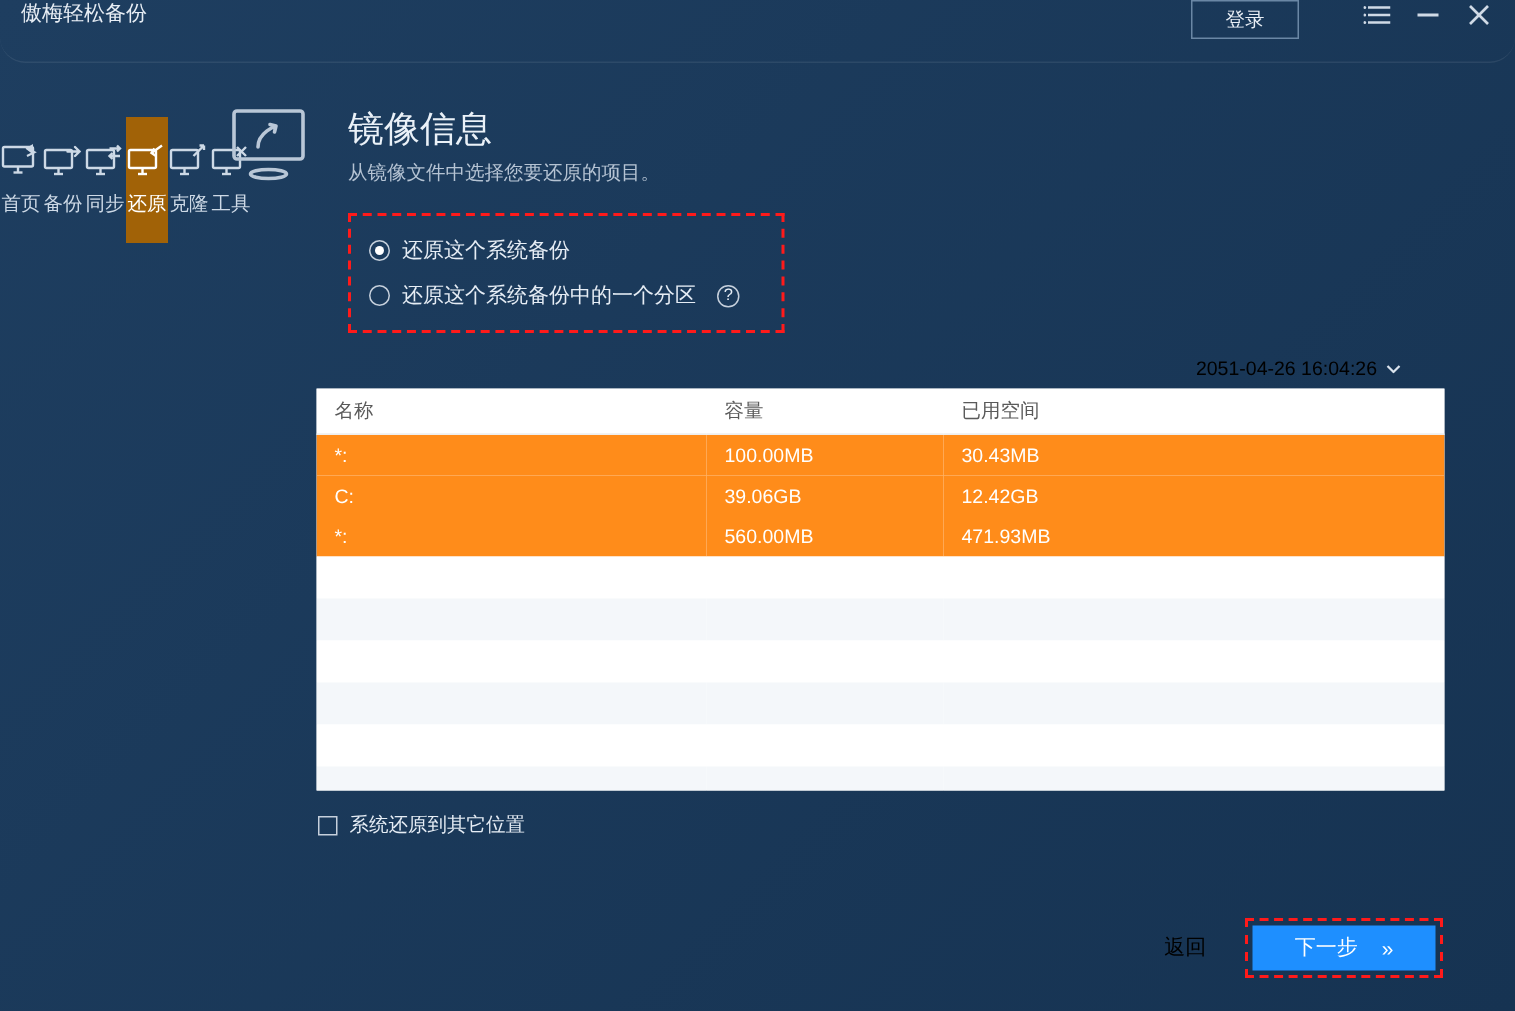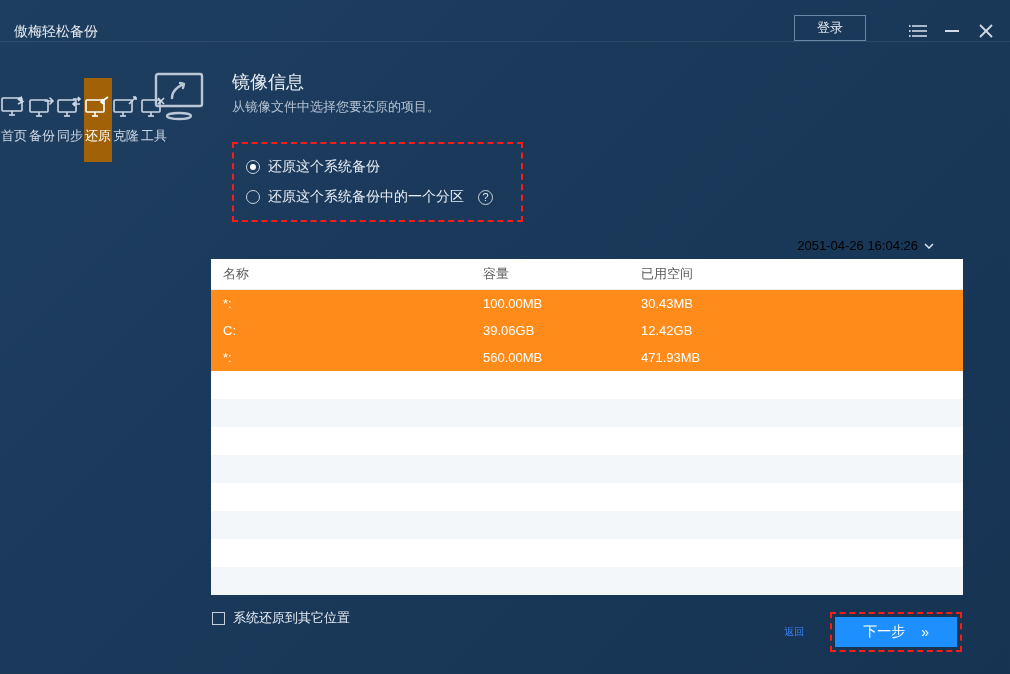--- a/index.html
+++ b/index.html
@@ -9,23 +9,24 @@
   background: #1a3a5c;
   background: linear-gradient(135deg, #1e3e60 0%, #163352 100%);
   font-family: "Microsoft YaHei", sans-serif;
   color: #fff;
   overflow: hidden;
   position: relative;
 }
 .titlebar {
   height: 42px;
   display: flex;
-  align-items: flex-end;
+  align-items: flex-start;
   padding: 0 14px;
   border-bottom: 1px solid rgba(255,255,255,0.08);
+  border-radius: 17px;
 }
 .titlebar .app-title {
   font-size: 14px;
   color: #e8eef5;
   flex: 0 0 auto;
 }
 .titlebar .spacer { flex: 1; }
 .login-btn {
   border: 1px solid #6a87a5;
   padding: 3px 22px;
@@ -96,21 +97,21 @@
 }
 .headerrow .bigicon {
   width: 62px;
   height: 54px;
   display: flex;
   align-items: center;
   justify-content: center;
   color: #c3d0df;
 }
 .headerrow h2 {
-  font-size: 18px;
+  font-size: 24px;
   font-weight: 500;
   color: #eaf1f8;
   margin-bottom: 4px;
 }
 .headerrow .sub {
   font-size: 13px;
   color: #b5c3d3;
 }
 .options-wrap {
   margin-left: 82px;
@@ -166,21 +167,21 @@
   margin: 4px 28px 6px 0;
   cursor: pointer;
 }
 .table-wrap {
   margin-left: 0;
   background: #fff;
   width: 100%;
   max-width: 752px;
   align-self: center;
   margin-left: 62px;
-  height: 336px;
+  height: 268px;
   overflow: hidden;
 }
 .tbl { width: 100%; border-collapse: collapse; font-size: 13px; }
 .tbl th {
   text-align: left;
   font-weight: 400;
   color: #5a5a5a;
   background: #fff;
   padding: 6px 12px;
   border-bottom: 1px solid #eee;
@@ -214,22 +215,22 @@
 }
 .bottom-actions {
   position: absolute;
   right: 48px;
   bottom: 22px;
   display: flex;
   align-items: center;
   gap: 26px;
 }
 .back-link {
-  font-size: 10px;
-  color: #3b82f6;
+  font-size: 14px;
+  color: #000000;
   cursor: pointer;
 }
 .next-wrap {
   border: 2px dashed #ff1a1a;
   padding: 3px;
 }
 .next-btn {
   background: #1e8fff;
   color: #fff;
   padding: 6px 28px;

